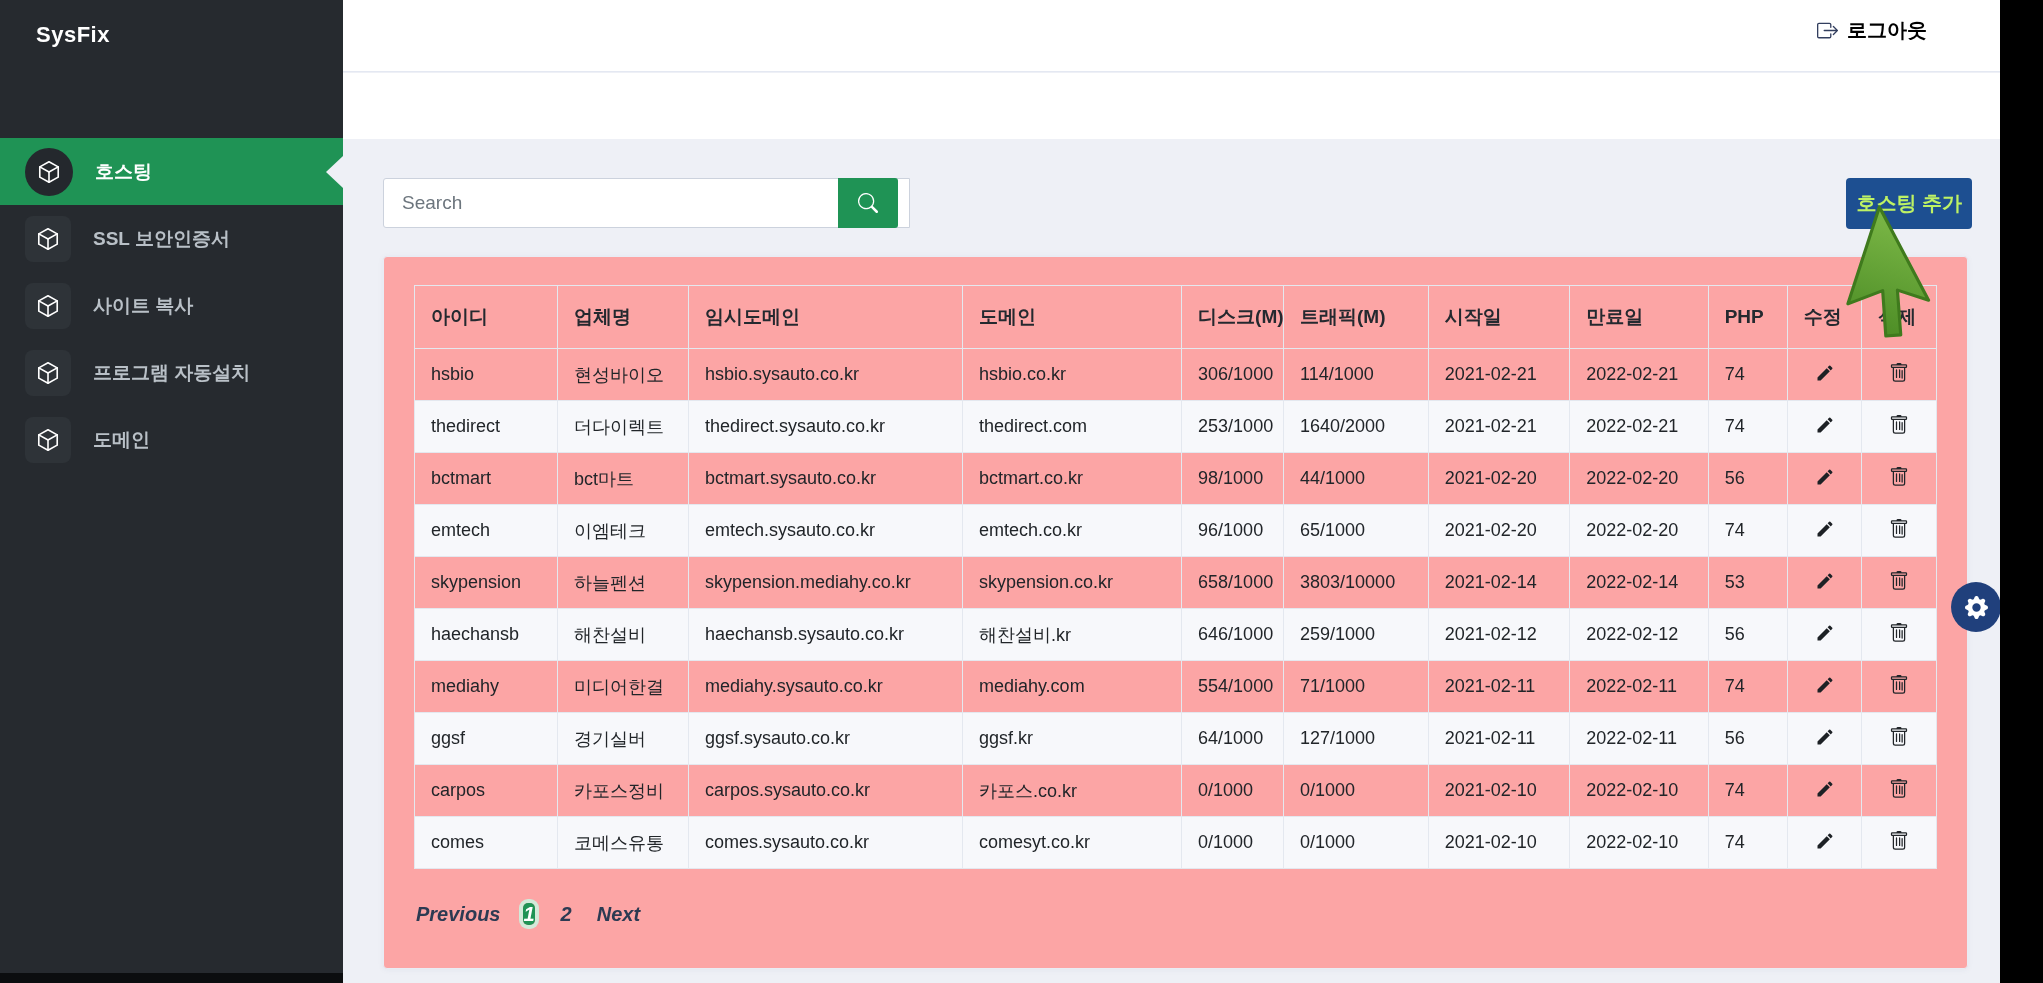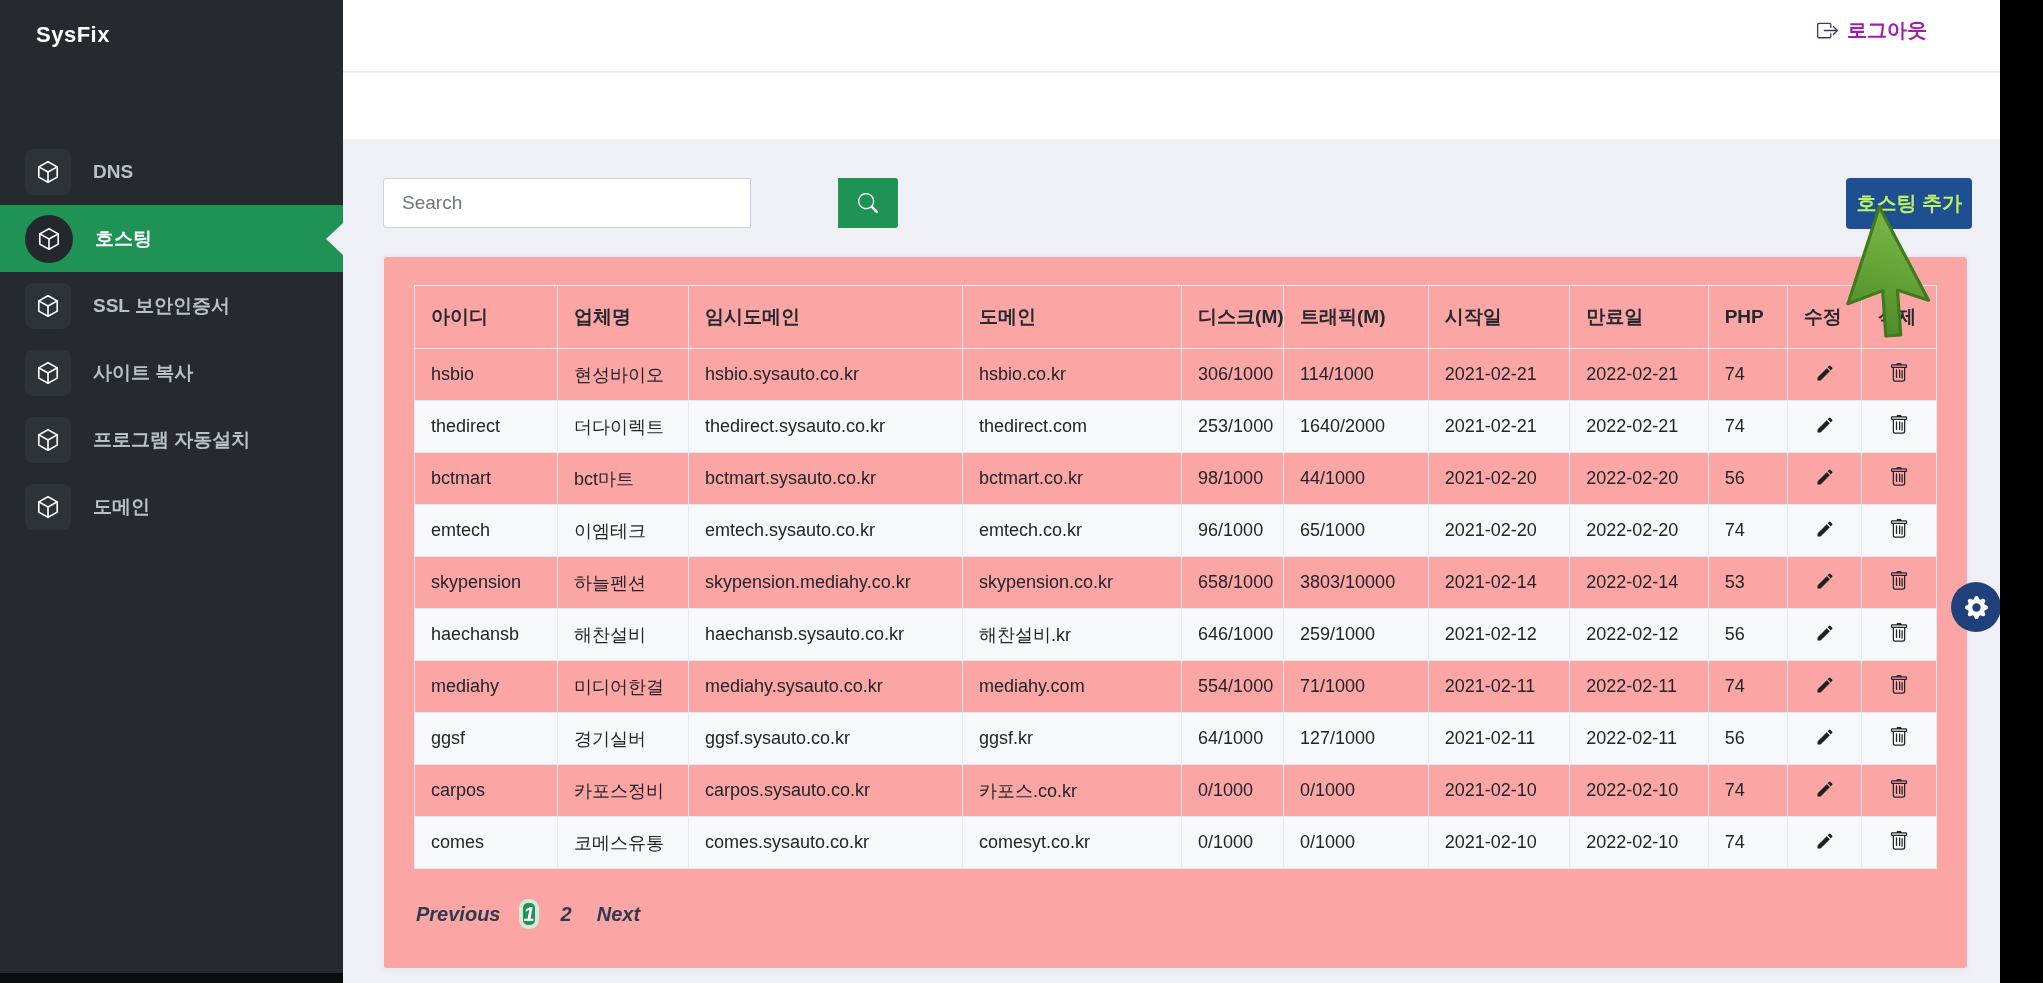--- a/index.html
+++ b/index.html
@@ -19,25 +19,25 @@
   .menu-item.active .menu-label { color:#fff; font-weight:700; }
   .notch { position:absolute; right:0; top:50%; transform:translateY(-50%); width:0; height:0;
            border-top:16px solid transparent; border-bottom:16px solid transparent; border-right:17px solid #eef0f6; }
   .sidebar-bottom { position:absolute; bottom:0; left:0; width:100%; height:10px; background:#0b0d0f; }
 
   
   .main { position:absolute; left:343px; top:0; width:1657px; height:983px; background:#eef0f6; }
   .topbar { position:absolute; left:0; top:0; width:100%; height:72px; background:#fff; border-bottom:1px solid #e4e8f2; }
   .subheader { position:absolute; left:0; top:73px; width:100%; height:66px; background:#fff; }
   .logout { position:absolute; right:73px; top:0; height:61px; display:flex; align-items:center; gap:9px;
-            color:#a21caf; font-size:20px; font-weight:700; cursor:pointer; text-decoration:none; }
+            color:#000000; font-size:20px; font-weight:700; cursor:pointer; text-decoration:none; }
   .logout svg { width:21px; height:21px; }
 
   
-  .search-input { position:absolute; left:40px; top:178px; width:368px; height:50px; border:1px solid #ccd2dd;
+  .search-input { position:absolute; left:40px; top:178px; width:527px; height:50px; border:1px solid #ccd2dd;
                   border-radius:3px 0 0 3px; font-size:19px; color:#495057; padding:0 18px; background:#fff; outline:none;
                   font-family:inherit; }
   .search-input::placeholder { color:#6c757d; }
   .search-btn { position:absolute; left:495px; top:178px; width:60px; height:50px; background:#1f9355; border:none;
                 border-radius:0 3px 3px 0; display:flex; align-items:center; justify-content:center; cursor:pointer; }
   .search-btn svg { width:20px; height:20px; }
   .add-btn { position:absolute; right:28px; top:178px; height:51px; padding:0 10px; background:#1d4f91; border:none;
              border-radius:4px; color:#bef264; font-size:20px; font-weight:700; cursor:pointer; font-family:Liberation Sans, sans-serif; }
 
   
@@ -71,30 +71,20 @@
   .black-bar { position:absolute; right:0; top:0; width:43px; height:983px; background:#000; z-index:9; }
 </style>
 </head>
 <body>
 
 <div class="app">
 
   <aside class="sidebar">
     <div class="logo">SysFix</div>
     <nav class="menu">
-        <div class="menu-item">
-          <span class="tile">
-            <svg viewBox="0 0 24 24" fill="none" stroke="#ffffff" stroke-width="1.5" stroke-linejoin="round" stroke-linecap="round">
-    <path d="M12 2.5 L20.5 7.25 V16.75 L12 21.5 L3.5 16.75 V7.25 Z"></path>
-    <path d="M3.5 7.25 L12 12 L20.5 7.25"></path>
-    <path d="M12 12 V21.5"></path>
-  </svg>
-          </span>
-          <span class="menu-label">DNS</span>
-        </div>
         <div class="menu-item active">
           <span class="tile">
             <svg viewBox="0 0 24 24" fill="none" stroke="#ffffff" stroke-width="1.5" stroke-linejoin="round" stroke-linecap="round">
     <path d="M12 2.5 L20.5 7.25 V16.75 L12 21.5 L3.5 16.75 V7.25 Z"></path>
     <path d="M3.5 7.25 L12 12 L20.5 7.25"></path>
     <path d="M12 12 V21.5"></path>
   </svg>
           </span>
           <span class="menu-label">호스팅</span>
           <span class="notch"></span>

